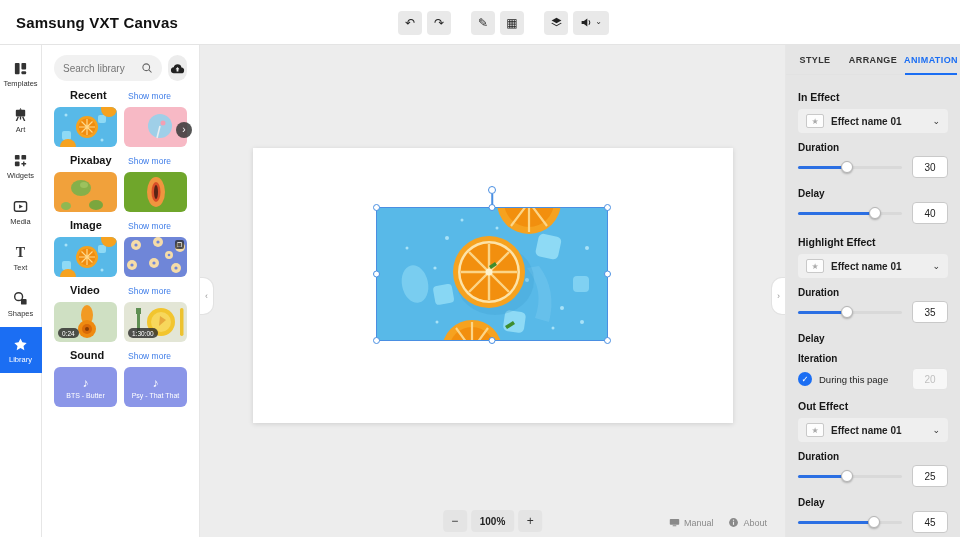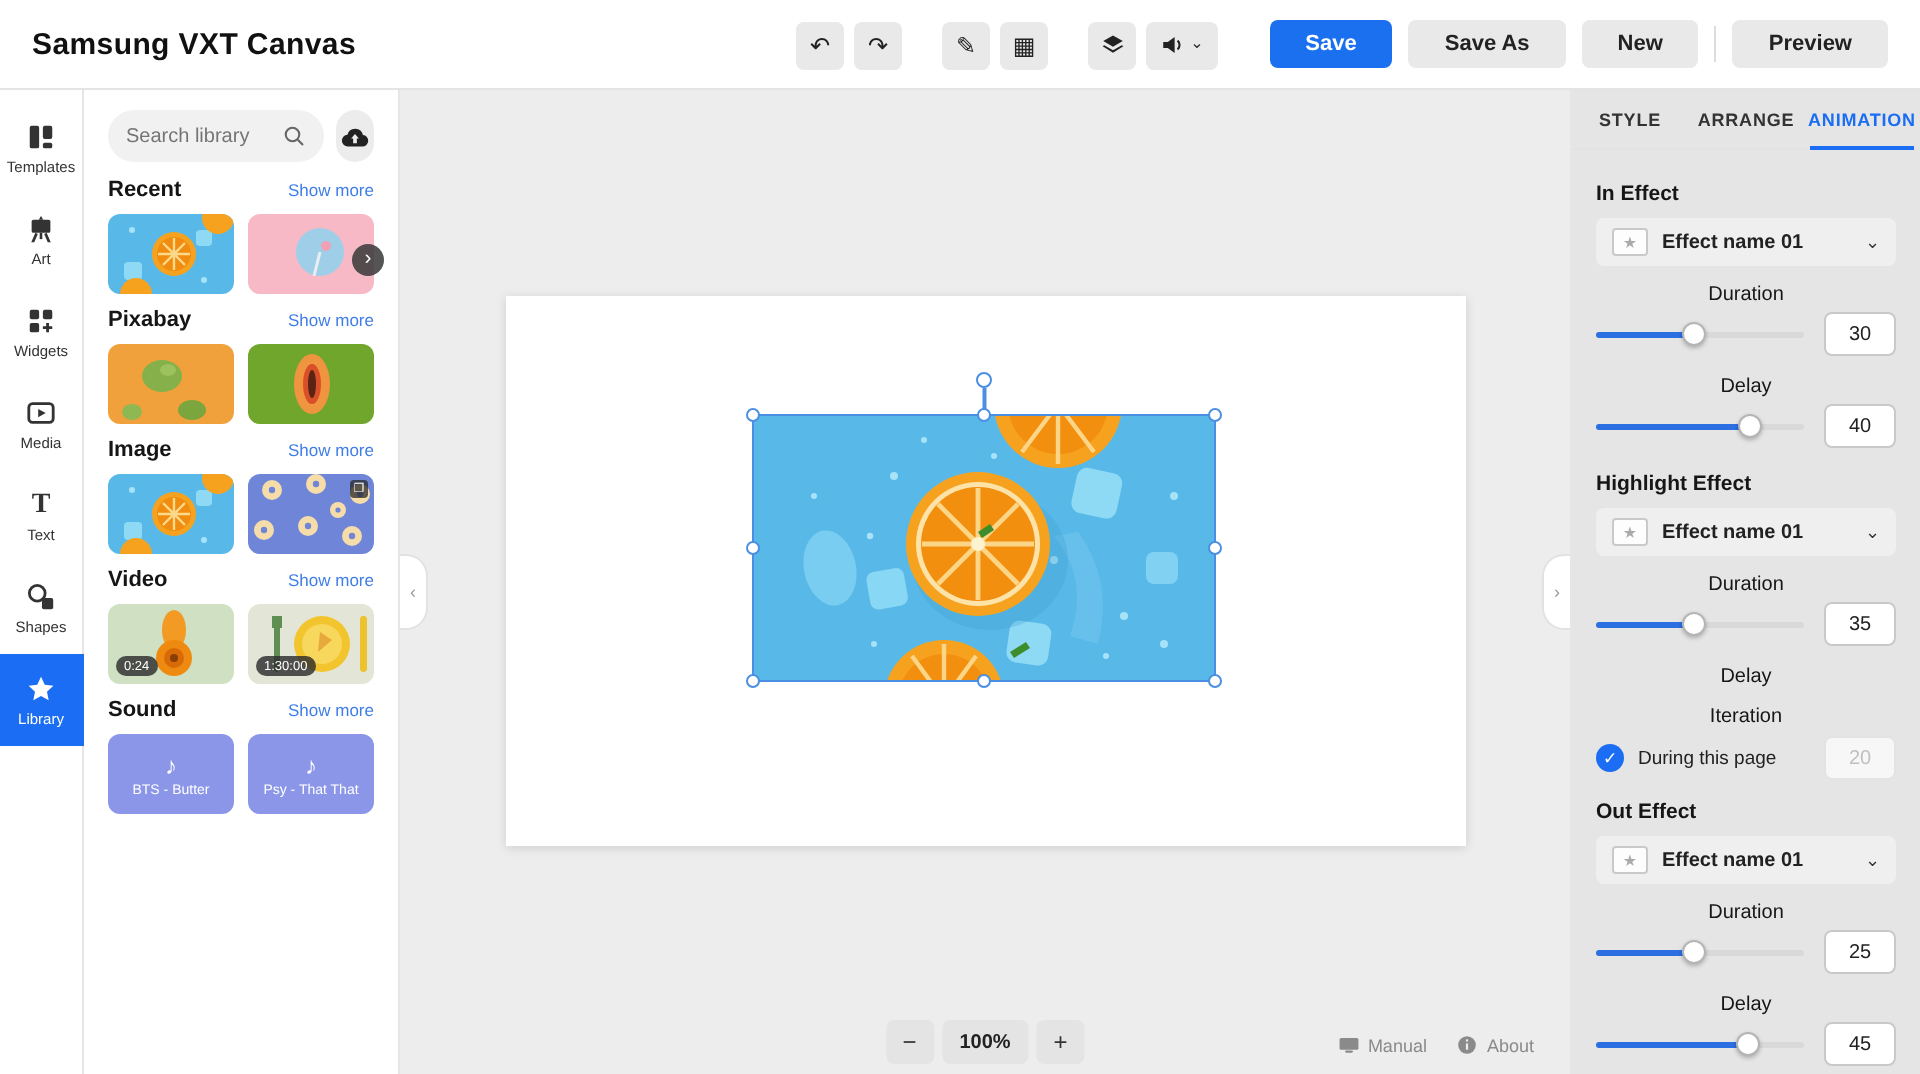--- a/index.html
+++ b/index.html
@@ -30,21 +30,21 @@
   .text-glyph { font-family:"Liberation Serif", serif; font-size:14px; font-weight:bold; line-height:15px; }
 
   
   .library { width:158px; border-right:1px solid #e6e6e6; padding:10px 12px 0; position:relative; background:#fff; }
   .search-row { display:flex; gap:6px; margin-bottom:8px; }
   .search-box { flex:1; height:26px; background:#f1f1f1; border-radius:13px; display:flex; align-items:center; padding:0 9px; }
   .search-box input { border:none; outline:none; background:transparent; width:78px; font-size:10px; color:#555; font-family:"Liberation Sans",sans-serif; }
   .search-box svg { width:12px; height:12px; stroke:#666; margin-left:auto; }
   .cloud-btn { width:26px; height:26px; border-radius:13px; background:#ececec; display:flex; align-items:center; justify-content:center; cursor:pointer; }
   .cloud-btn svg { width:15px; height:12px; fill:#222; }
-  .sec-head { display:flex; justify-content:space-between; align-items:baseline; margin:7px 0 6px; }
+  .sec-head { display:flex; justify-content:space-between; align-items:baseline; margin:7px 16px 6px; }
   .sec-title { font-size:11px; font-weight:bold; color:#151515; }
   .show-more { font-size:8.5px; color:#3f7de8; cursor:pointer; }
   .thumbs { display:flex; gap:7px; }
   .thumb { width:63px; height:40px; border-radius:6px; overflow:hidden; position:relative; cursor:pointer; }
   .thumb svg { display:block; width:63px; height:40px; }
   .badge { position:absolute; left:4px; bottom:4px; background:rgba(45,45,45,.82); color:#fff; font-size:6.5px; padding:1.5px 4px; border-radius:6px; }
   .mini-badge { position:absolute; right:3px; top:3px; width:9px; height:9px; background:rgba(40,40,40,.75); border-radius:2px; display:flex; align-items:center; justify-content:center; }
   .mini-badge span { color:#fff; font-size:6px; line-height:6px; }
   .sound-card { width:63px; height:40px; border-radius:6px; background:#8b96e8; color:#fff; display:flex; flex-direction:column; align-items:center; justify-content:center; gap:2px; cursor:pointer; }
   .sound-card .note { font-size:12px; }
@@ -73,21 +73,21 @@
   .collapse-tab.right { right:0; border-right:none; border-radius:11px 0 0 11px; }
 
   
   .inspector { width:175px; border-left:1px solid #e6e6e6; background:#e5e5e5; display:flex; flex-direction:column; }
   .tabs { display:flex; height:30px; border-bottom:1px solid #e2e2e2; }
   .tab { flex:1; display:flex; align-items:center; justify-content:center; font-size:9px; font-weight:bold; letter-spacing:.4px; color:#333; position:relative; cursor:pointer; }
   .tab.active { color:#1b6ef3; }
   .tab.active::after { content:""; position:absolute; bottom:-1px; left:3px; right:3px; height:2px; background:#1b6ef3; }
   .insp-body { padding:8px 12px 0; flex:1; }
   .sec-label { font-size:10.5px; font-weight:bold; color:#161616; margin:8px 0 6px; }
-  .sub-label { font-size:10px; font-weight:normal; color:#161616; margin:9px 0 2px;text-align:center; }
+  .sub-label { font-size:10px; font-weight:bold; color:#161616; margin:9px 0 2px; }
   .dropdown { height:24px; background:#efefef; border-radius:4px; display:flex; align-items:center; padding:0 8px; gap:7px; cursor:pointer; }
   .dd-thumb { width:18px; height:14px; background:#fdfdfd; border:1px solid #c9c9c9; border-radius:2px; font-size:8px; color:#aaa; display:flex; align-items:center; justify-content:center; }
   .dd-label { font-size:10px; font-weight:bold; color:#222; flex:1; }
   .dd-chev { font-size:9px; color:#333; }
   .slider-row { display:flex; align-items:center; gap:10px; height:24px; }
   .slider { flex:1; position:relative; height:14px; cursor:pointer; }
   .track { position:absolute; top:6px; left:0; right:0; height:2.5px; background:#d9d9d9; border-radius:2px; }
   .fill { position:absolute; top:6px; left:0; width:var(--pct,50%); height:2.5px; background:#2b6fe3; border-radius:2px; }
   .thumb-dot { position:absolute; top:1px; left:var(--pct,50%); transform:translateX(-50%); width:12px; height:12px; border-radius:50%; background:#fff; border:1px solid #b5b5b5; box-shadow:0 1px 2px rgba(0,0,0,.25); }
   .value-box { width:36px; height:22px; border:1px solid #c9c9c9; border-radius:4px; font-size:10px; text-align:center; color:#222; background:#fff; font-family:"Liberation Sans",sans-serif; }
@@ -129,27 +129,20 @@
       <div class="icon-btn wide">
         <svg width="13" height="13" viewBox="0 0 16 16" fill="#222">
             <path d="M2 6.2h2.8L9 3.1v9.8L4.8 9.8H2z"></path>
             <path d="M10.8 5.3a3.6 3.6 0 0 1 0 5.4" fill="none" stroke="#222" stroke-width="1.3"></path>
           </svg>
         <span class="chev-sm">⌄</span>
       </div>
     </div>
   </div>
 
-  <div class="actions">
-    <div class="btn primary">Save</div>
-    <div class="btn">Save As</div>
-    <div class="btn">New</div>
-    <div class="vdiv"></div>
-    <div class="btn">Preview</div>
-  </div>
 </div>
 
 <div class="main">
 
   <div class="rail">
     <div class="rail-item">
       <svg viewBox="0 0 16 16">
           <rect x="2" y="2" width="5" height="12" rx="1"></rect>
           <rect x="9" y="2" width="5" height="7" rx="1"></rect>
           <rect x="9" y="11" width="5" height="3" rx="1"></rect>

